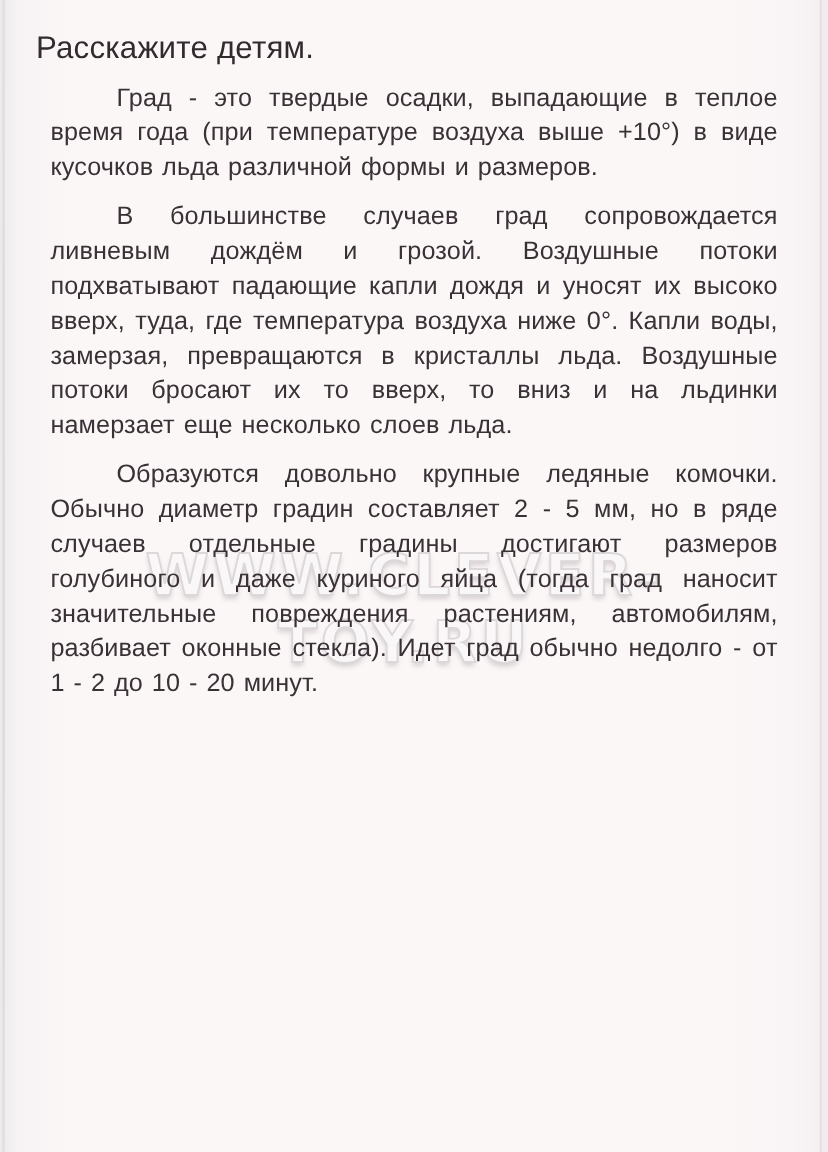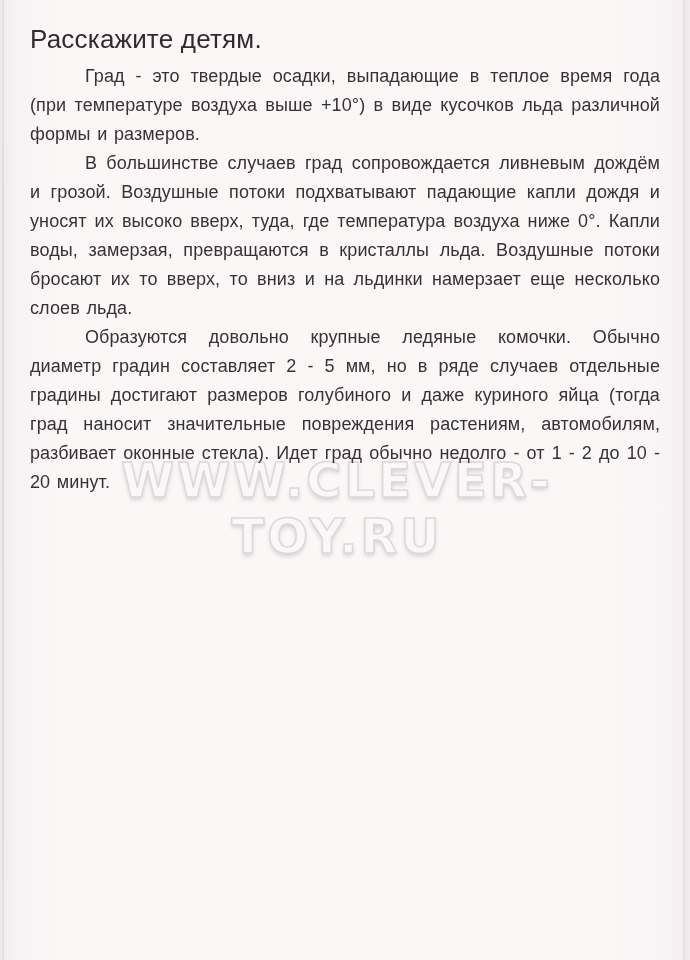--- a/index.html
+++ b/index.html
@@ -47,24 +47,24 @@
     z-index: 2;
   }
   .title {
     margin: 0 0 7px 0;
     font-size: 26px;
     font-weight: normal;
     letter-spacing: 0.2px;
     color: #332a2f;
   }
   .para {
-    margin: 0;
+    margin: 12px;
     text-align: justify;
     text-indent: 55px;
-    font-size: 18px;
+    font-size: 21px;
     line-height: 29px;
     word-spacing: 1.5px;
     letter-spacing: 0.1px;
     color: #3a3137;
   }
   .watermark {
     position: absolute;
     left: 22px;
     top: 452px;
     width: 630px;

